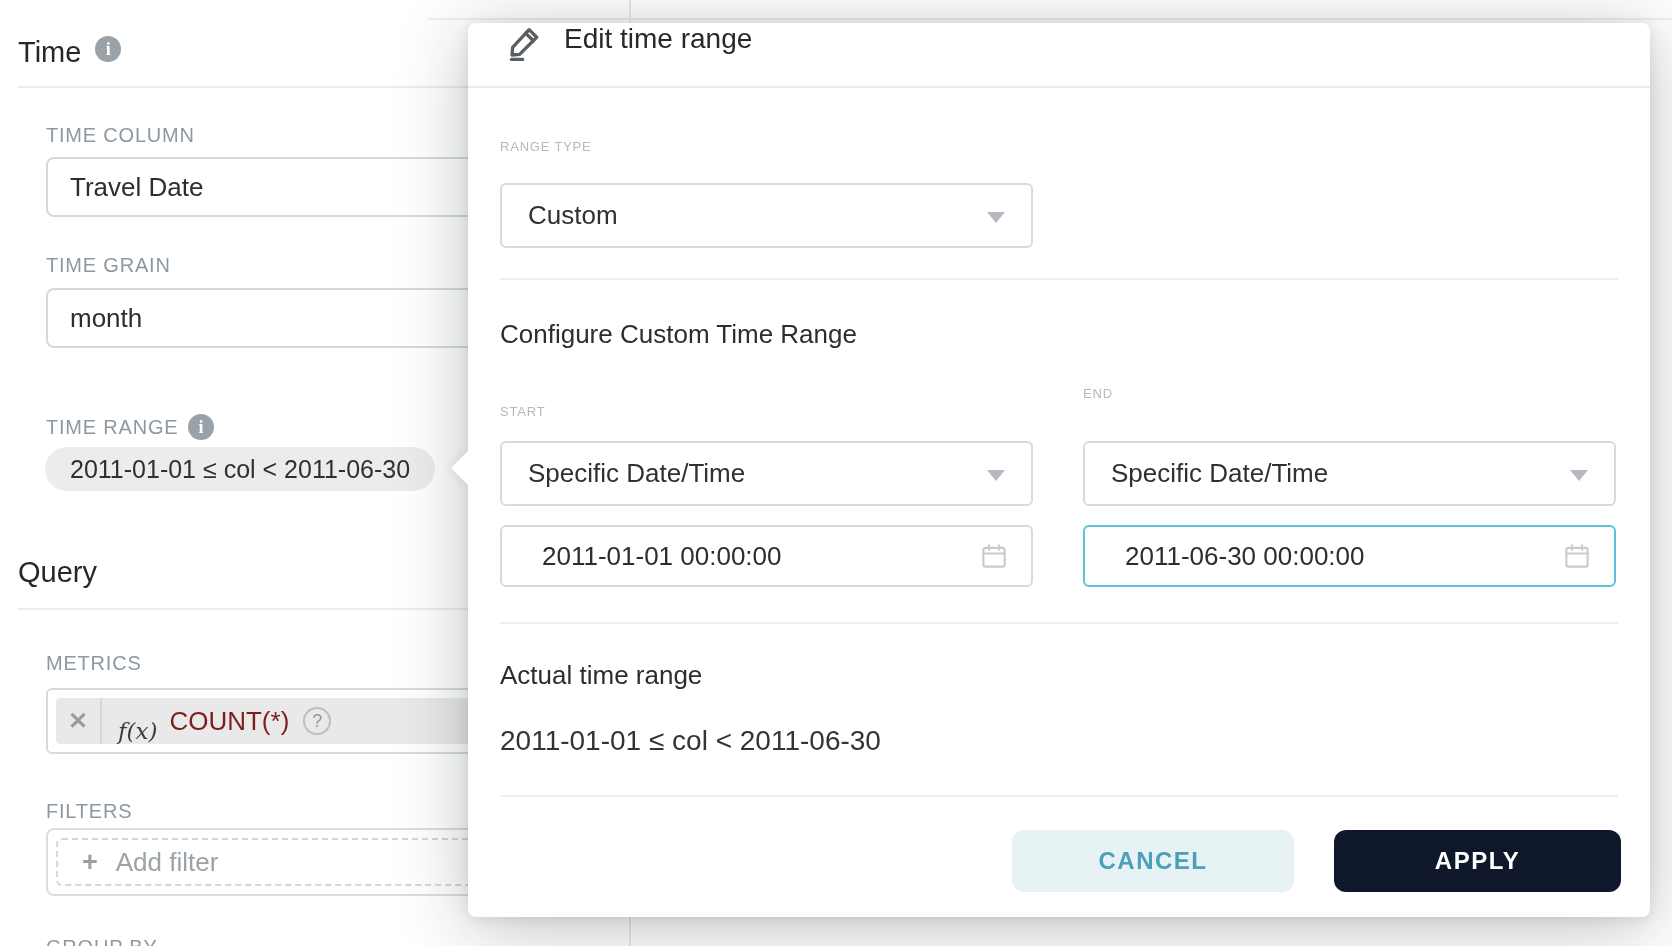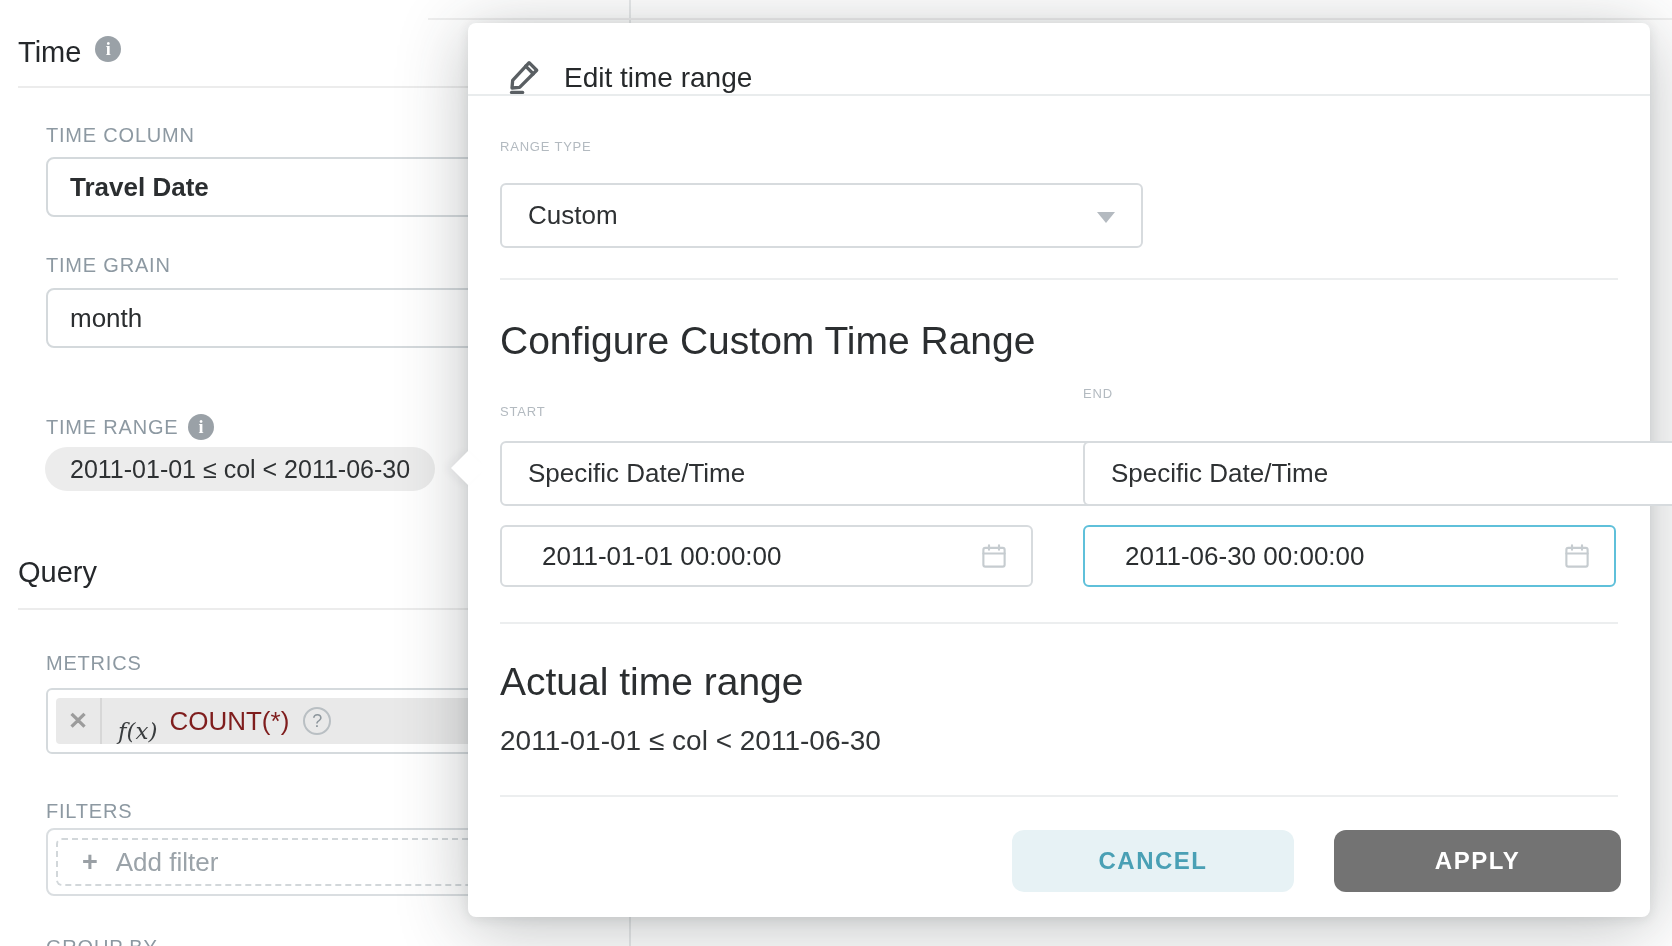--- a/index.html
+++ b/index.html
@@ -71,31 +71,31 @@
   .popover {
     position:absolute; left:468px; top:23px; width:1182px; height:894px;
     background:#fff; border-radius:8px; z-index:10;
     box-shadow:0 10px 70px rgba(40,45,50,0.30), 0 2px 12px rgba(40,45,50,0.10);
   }
   .popover-arrow {
     position:absolute; left:-12px; top:433px; width:24px; height:24px; background:#fff;
     transform:rotate(45deg); box-shadow:-4px 4px 8px rgba(40,45,50,0.05); z-index:9;
   }
   .pop-header {
-    position:absolute; left:0; top:0; width:100%; height:73px;
-    display:flex; align-items:flex-end; padding-left:38px; gap:20px;
+    position:absolute; left:0; top:0; width:100%; height:65px;
+    display:flex; align-items:flex-start; padding-left:38px; gap:20px;
     border-bottom:2px solid #e9eced;
   }
   .pop-title { font-size:28px; color:#26292b; }
   .pop-label {
     position:absolute; font-size:13px; letter-spacing:0.8px; color:#b3bac0;
   }
-  .pop-heading { position:absolute; left:32px; font-size:39px; color:#2b2e30; }
+  .pop-heading { position:absolute; left:32px; font-size:26px; color:#2b2e30; }
   .select {
-    position:absolute; height:65px; width:643px; border:2px solid #d7dbde; border-radius:6px;
+    position:absolute; height:65px; width:533px; border:2px solid #d7dbde; border-radius:6px;
     display:flex; align-items:center; justify-content:space-between;
     padding:0 26px; font-size:26px; color:#2e3133; background:#fff; cursor:pointer;
   }
   .caret-down {
     width:0; height:0; border-left:9px solid transparent; border-right:9px solid transparent;
     border-top:11px solid #b4bac0; flex:none; margin-top:4px;
   }
   .date-input {
     position:absolute; height:62px; width:533px; border:2px solid #d7dbde; border-radius:6px;
     display:flex; align-items:center; justify-content:space-between;
@@ -103,42 +103,42 @@
   }
   .date-input.focused { border-color:#5fc0da; }
   .pop-hr { position:absolute; left:32px; width:1118px; height:2px; background:#eceeef; }
   .pop-value { position:absolute; left:32px; font-size:28px; color:#323537; }
   .btn {
     position:absolute; top:807px; height:62px; border:none; border-radius:12px;
     font-family:"Liberation Sans", sans-serif; font-size:24px; font-weight:700;
     letter-spacing:1.5px; display:flex; align-items:center; justify-content:center; cursor:pointer;
   }
   .btn-cancel { left:544px; width:282px; background:#e7f2f5; color:#4aa0b5; }
-  .btn-apply  { left:866px; width:287px; background:#737373; color:#ffffff; }
+  .btn-apply  { left:866px; width:287px; background:#0f172a; color:#ffffff; }
 
   svg { display:block; }
 </style>
 </head>
 <body>
 
 <div class="bg-vline"></div>
 <div class="bg-hline"></div>
 
 <div>
 
   <div class="section-title" style="top:36px;">
     <span>Time</span>
     <span class="info-icon">i</span>
   </div>
   <div class="panel-hr" style="top:86px;"></div>
 
   <div class="ctl-label" style="top:124px;">
     <span>TIME COLUMN</span>
   </div>
-  <div class="ctl-input" style="top:157px;font-weight:bold;">
+  <div class="ctl-input" style="top:157px;">
     <span>Travel Date</span>
   </div>
 
   <div class="ctl-label" style="top:254px;">
     <span>TIME GRAIN</span>
   </div>
   <div class="ctl-input" style="top:288px;">
     <span>month</span>
   </div>
 

